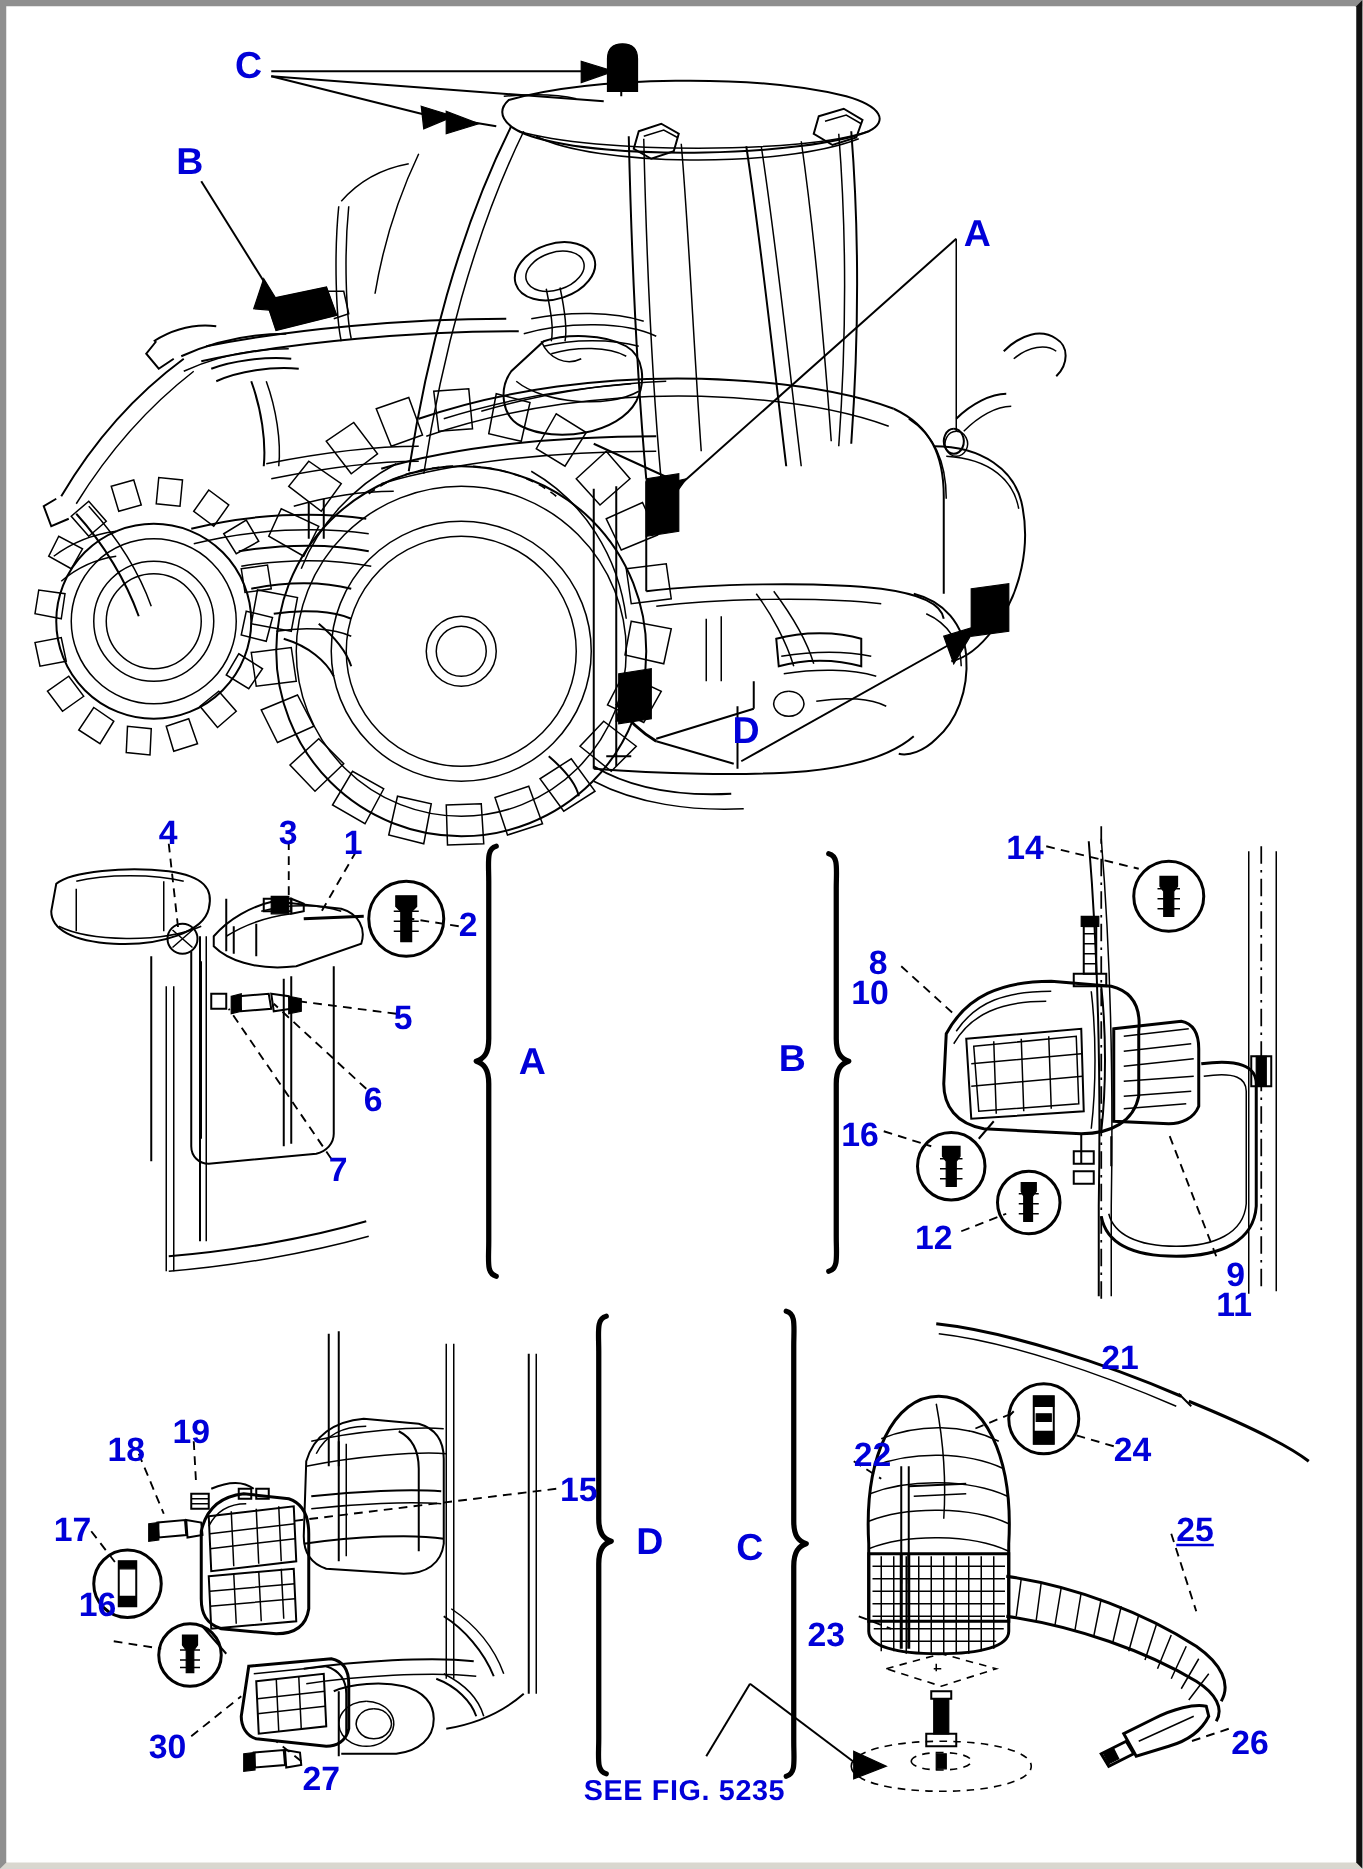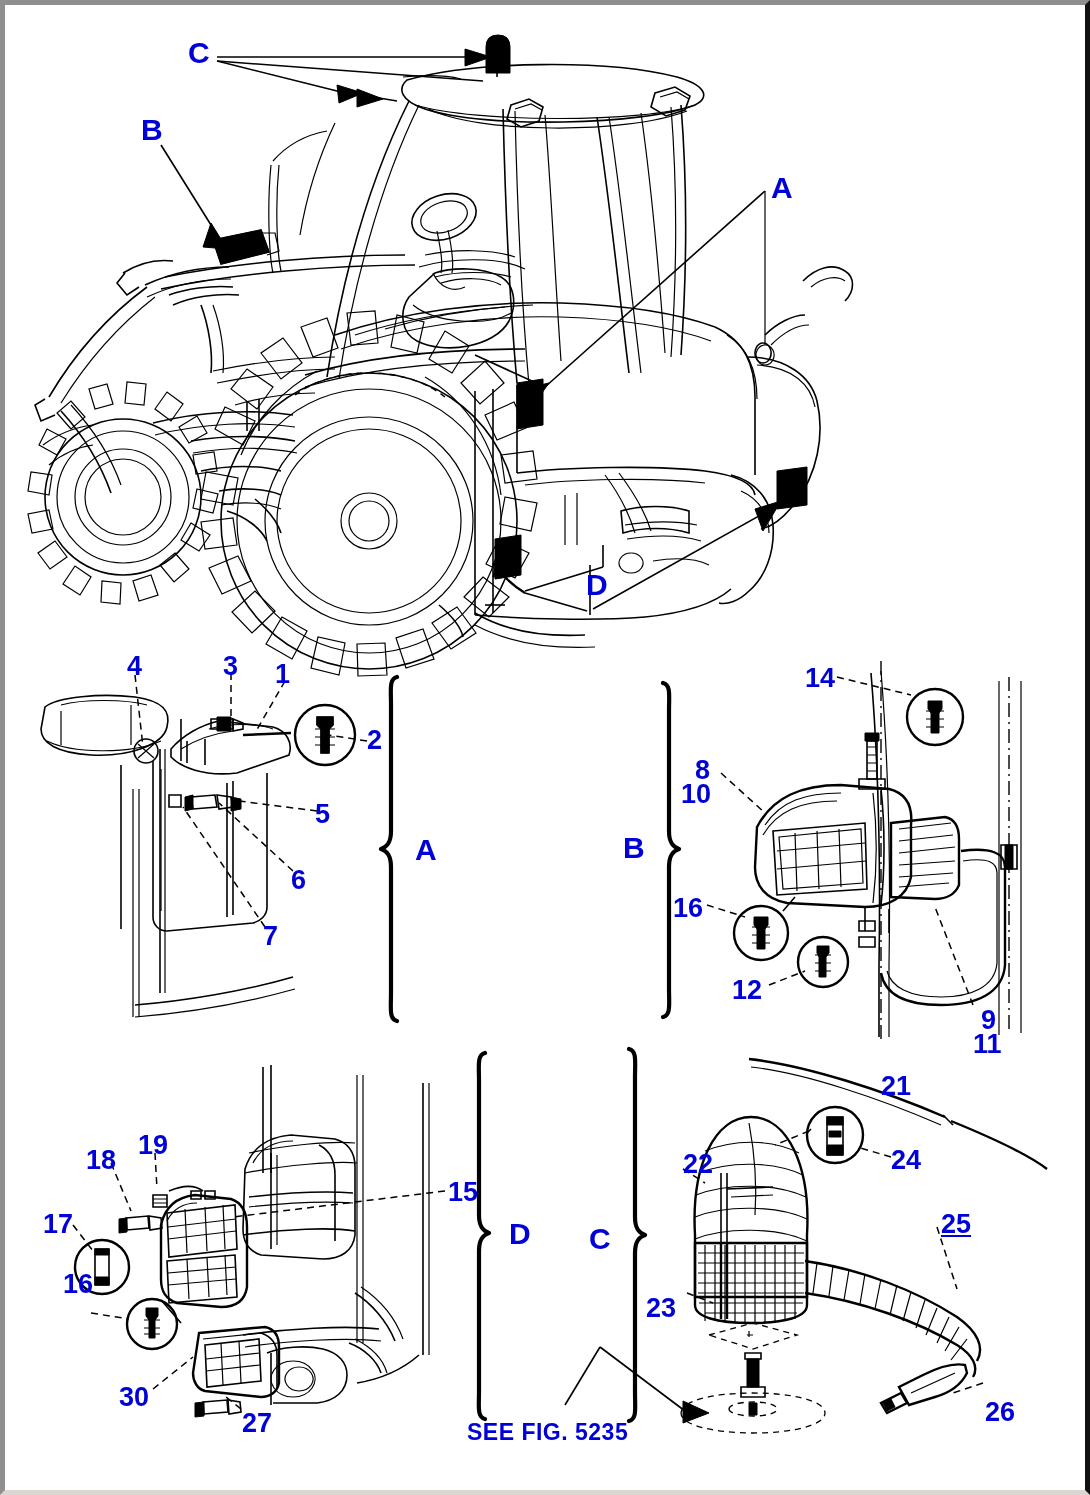--- a/index.html
+++ b/index.html
@@ -627,19 +627,19 @@
     <div class="lbl" style="left:58px;top:1266px;text-align:center;">16</div>
     <div class="lbl" style="left:114px;top:1379px;">30</div>
     <div class="lbl" style="left:237px;top:1405px;">27</div>
     <div class="lbl big" style="left:504px;top:1214px;">D</div>
 
     <div class="lbl" style="left:876px;top:1068px;">21</div>
     <div class="lbl" style="left:640px;top:1146px;margin-left:38px;">22</div>
     <div class="lbl" style="left:886px;top:1142px;">24</div>
     <div class="lbl" style="left:936px;top:1206px;text-decoration:underline;">25</div>
     <div class="lbl" style="left:641px;top:1290px;">23</div>
-    <div class="lbl" style="left:980px;top:1376px;margin-top:18px;">26</div>
+    <div class="lbl" style="left:980px;top:1376px;">26</div>
     <div class="lbl big" style="left:584px;top:1219px;">C</div>
 
     <div class="lbl seefig" style="left:462px;top:1414px;">SEE FIG. 5235</div>
 
   </div>
 </div>
 
 </body></html>

